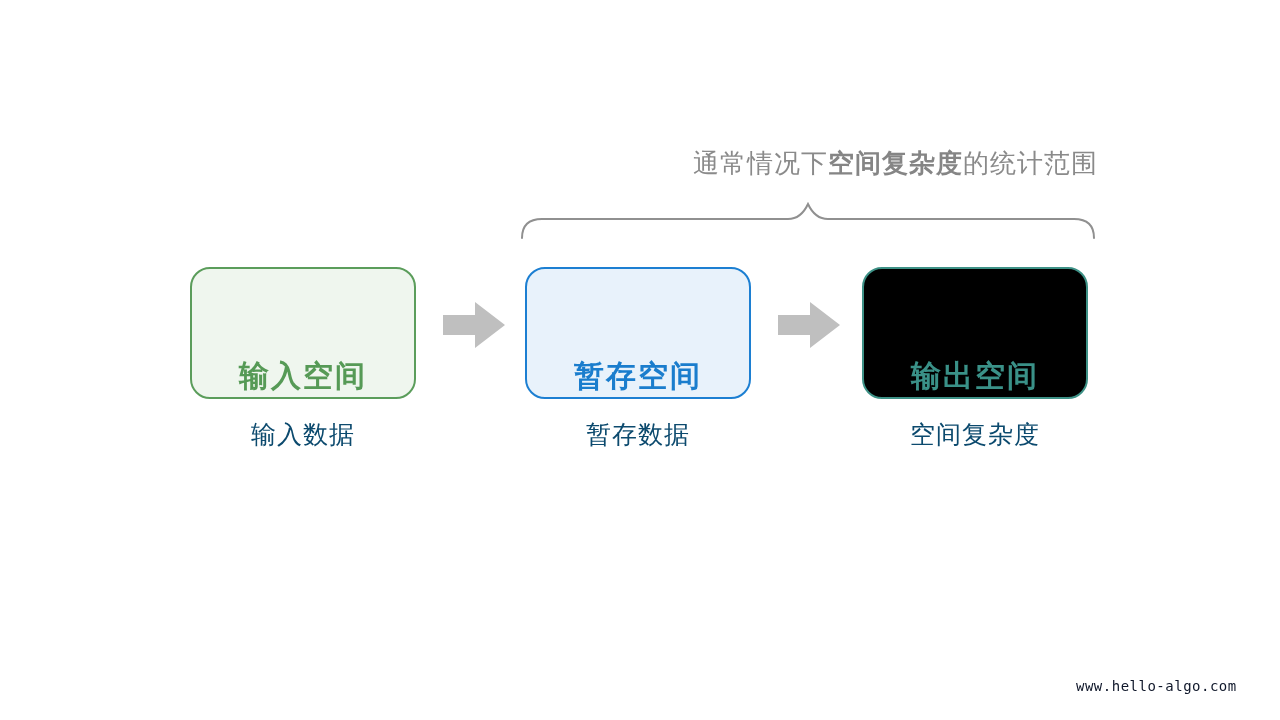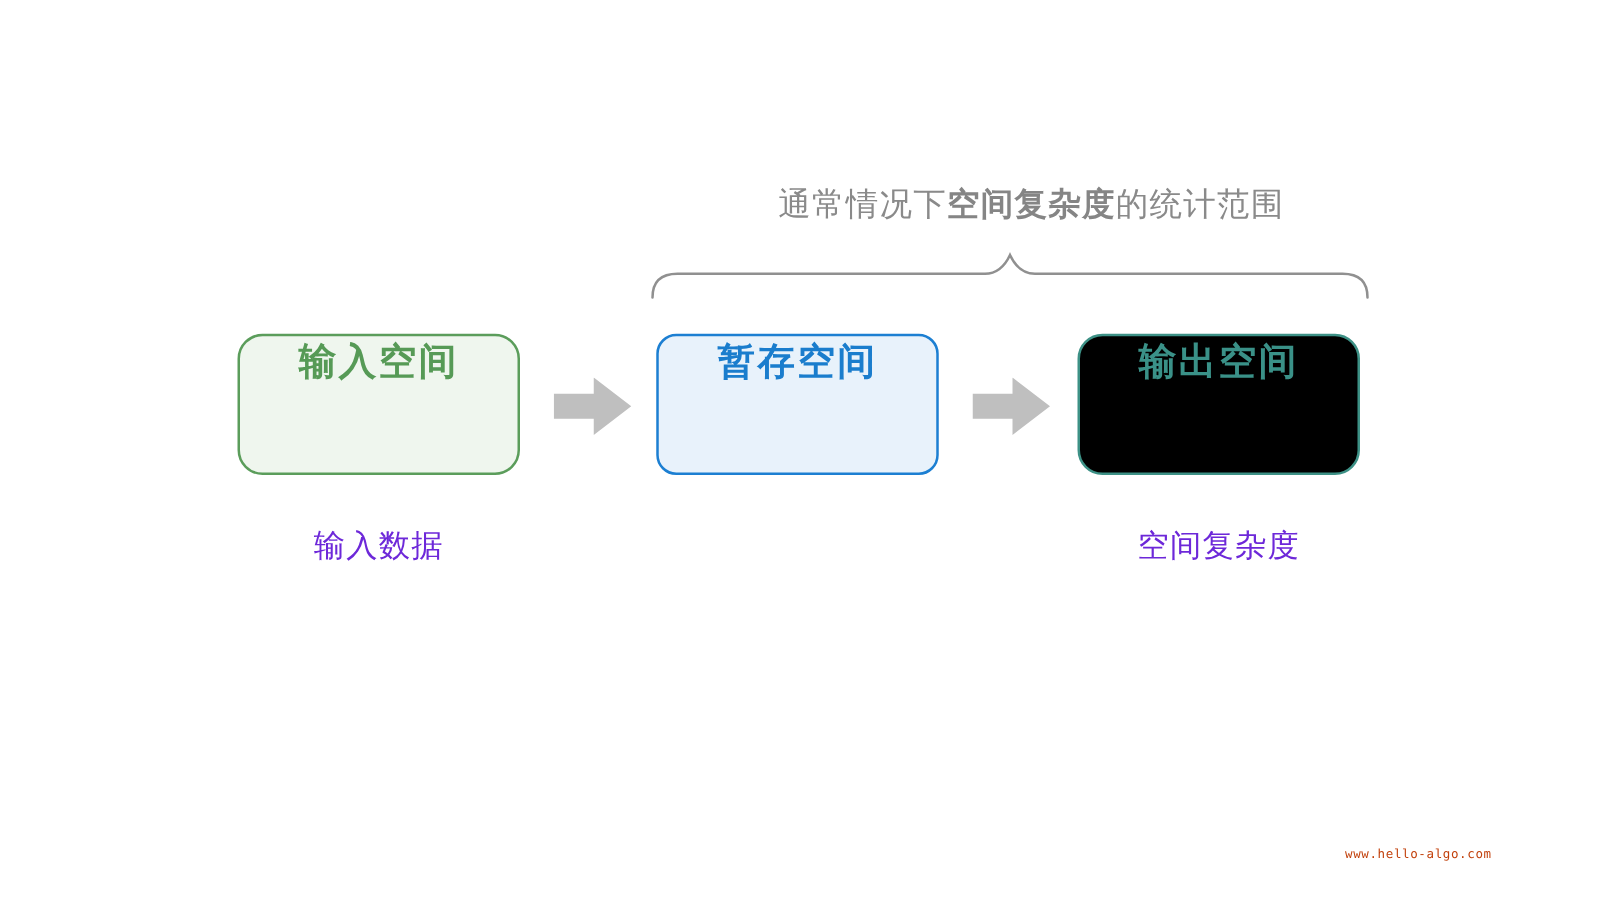--- a/index.html
+++ b/index.html
@@ -6,64 +6,65 @@
   html, body { width: 1280px; height: 720px; }
   body {
     position: relative;
     background: #ffffff;
     font-family: "Liberation Sans", "DejaVu Sans", sans-serif;
     overflow: hidden;
   }
   .abs { position: absolute; }
 
   .diagram-title {
-    left: 537px; top: 146px; width: 576px;
-    text-align: center;
+    left: 522px; top: 146px; width: 576px;
+    text-align: right;
     font-size: 26px;
     letter-spacing: 1px;
     color: #8a8a8a;
     white-space: nowrap;
   }
   .diagram-title .bold-part { font-weight: bold; color: #858585; }
 
   .brace-svg { left: 520px; top: 200px; }
 
   .space-box {
-    top: 267px; width: 226px; height: 113px;
+    top: 267px; width: 226px; height: 132px;
     border-radius: 20px;
     border: 2px solid;
-    display: flex; align-items: flex-start; justify-content: center;
+    display: flex; align-items: flex-end; justify-content: center;
     font-size: 30px; font-weight: bold;
     letter-spacing: 2px;
   }
   .box-input  { left: 190px; }
-  .box-temp   { left: 525px; border-radius: 16px; }
+  .box-temp   { left: 525px; }
   .box-output { left: 862px; }
 
   .arrow-svg { top: 302px; }
   .arrow-1 { left: 443px; }
   .arrow-2 { left: 778px; }
 
   .caption {
     top: 413px; width: 226px;
     text-align: center;
     font-size: 25px;
     line-height: 48px;
     letter-spacing: 1px;
-    color: #6d28d9;
+    color: #0c4a6e;
+    font-family: Liberation Mono, monospace;
   }
   .caption-input  { left: 190px; }
   .caption-temp   { left: 525px; }
   .caption-output { left: 862px; }
 
   .watermark {
     left: 1076px; top: 678px;
     font-family: "DejaVu Sans Mono", "Liberation Mono", monospace;
-    font-size: 10px;
-    color: #c2410c;
+    font-size: 14px;
+    color: #0f172a;
     letter-spacing: 0.5px;
   }
 </style>
 </head>
 <body>
 
 <div class="abs diagram-title">
   <span>通常情况下</span><span class="bold-part">空间复杂度</span><span>的统计范围</span>
 </div>
 
@@ -88,19 +89,20 @@
 </svg>
 <svg class="abs arrow-svg arrow-2" width="62" height="46" viewBox="0 0 62 46">
   <polygon points="0,13 32,13 32,0 62,23 32,46 32,33 0,33" fill="#bfbfbf"></polygon>
 </svg>
 
 <div class="abs caption caption-input">
   <div>输入数据</div>
 </div>
 
 <div class="abs caption caption-temp">
+  <div>暂存数据</div>
 </div>
 
 <div class="abs caption caption-output">
   <div>空间复杂度</div>
 </div>
 
 <div class="abs watermark">www.hello-algo.com</div>
 
 </body></html>

